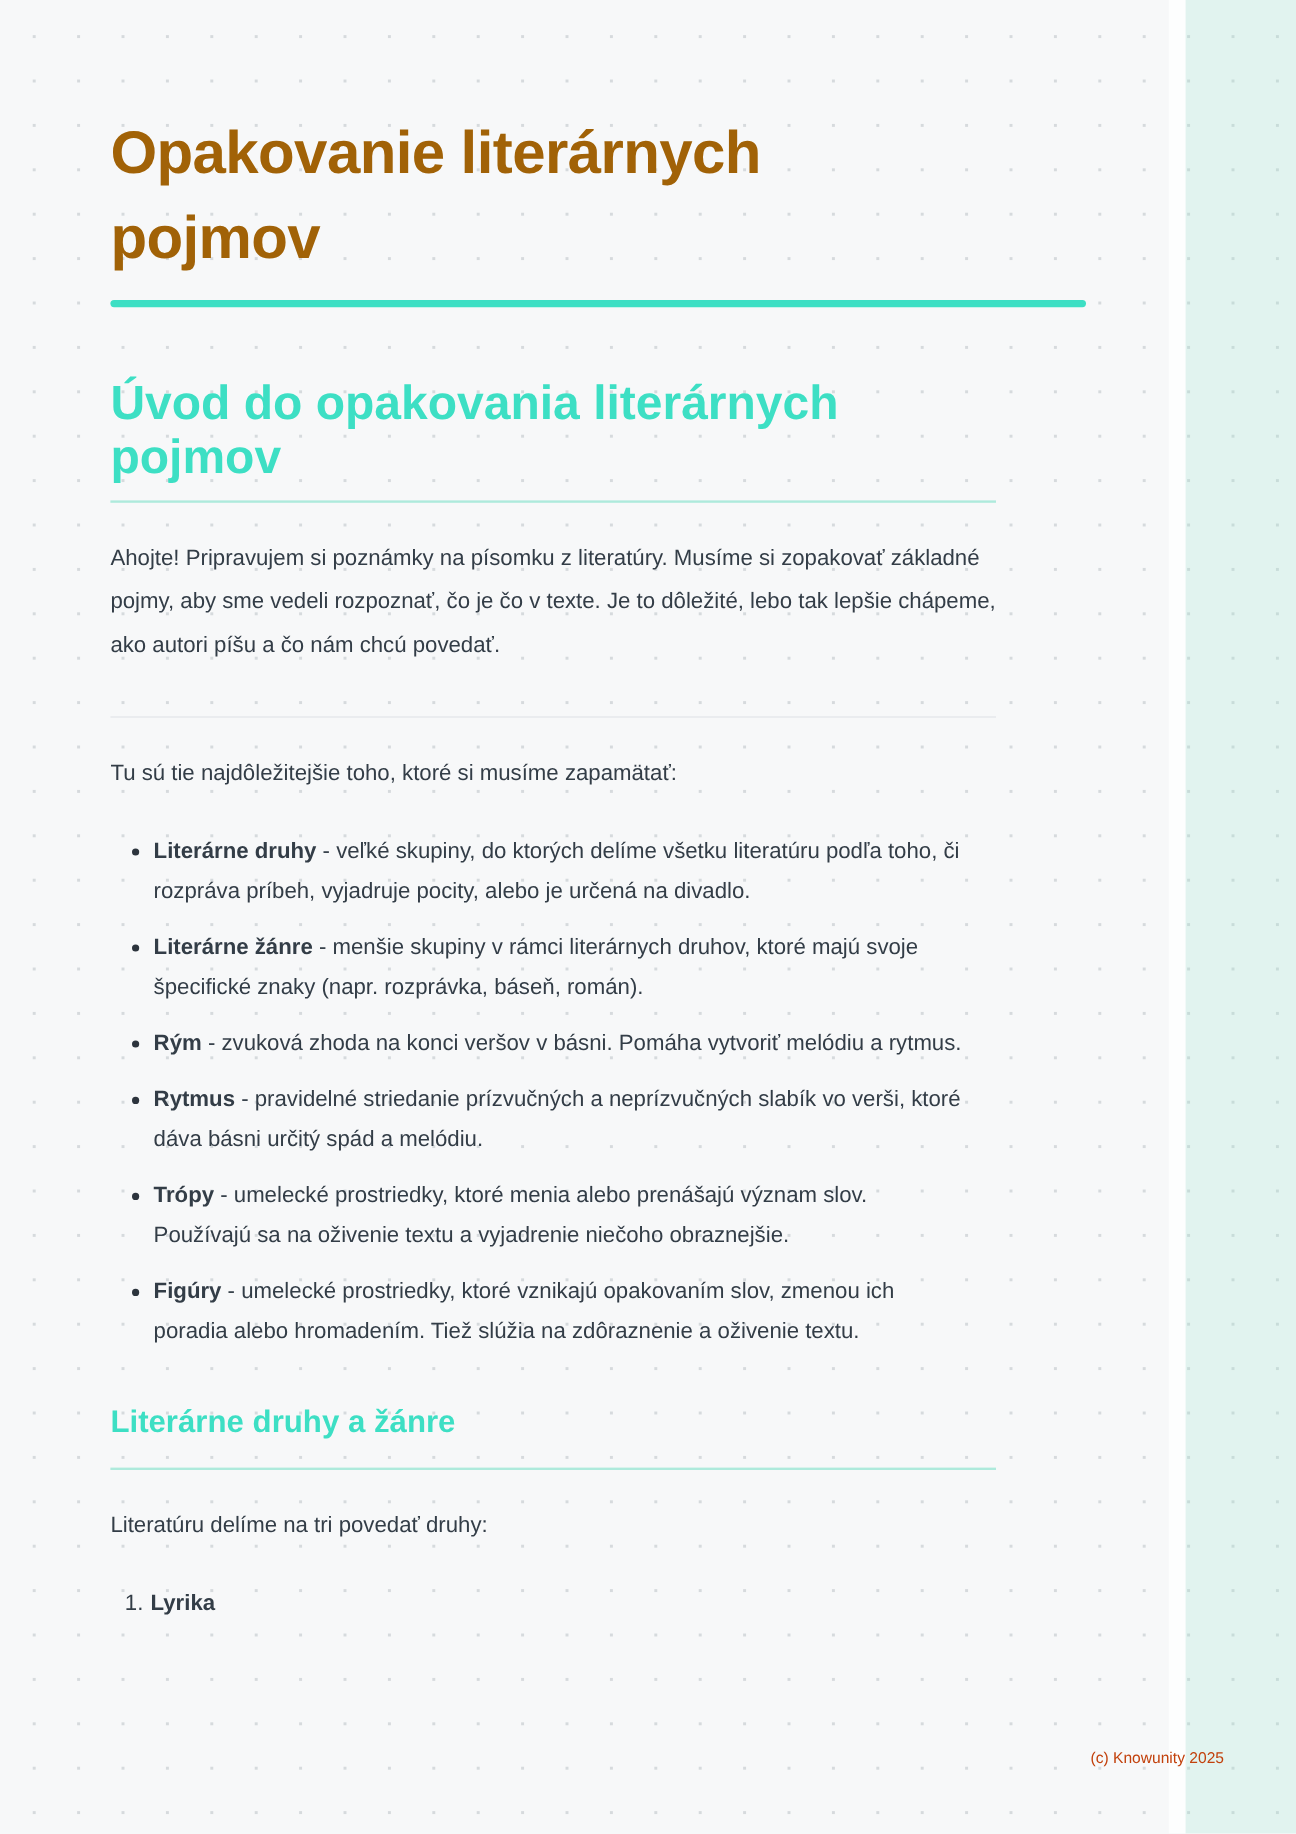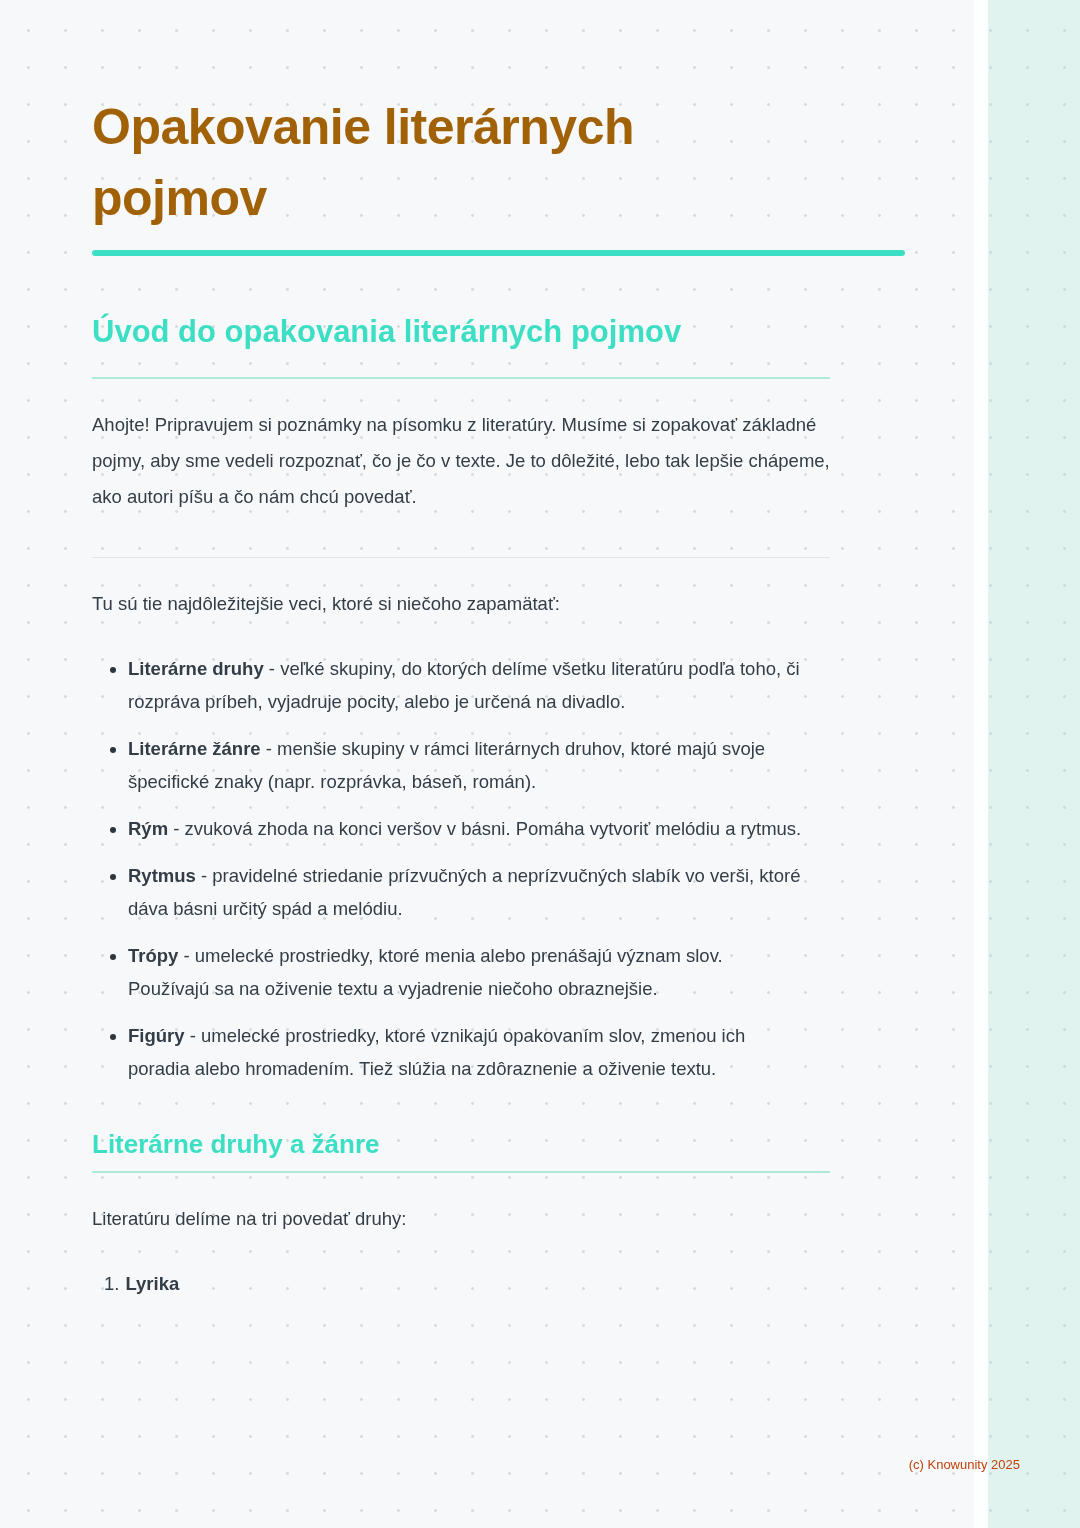--- a/index.html
+++ b/index.html
@@ -42,33 +42,33 @@
   }
   .title-rule {
     width: 813px; height: 6px;
     background: #3ddfc4;
     border-radius: 3px;
     margin-top: 16px;
   }
   h2.section-heading {
     margin: 58px 0 0 0;
     width: 738px;
-    font-size: 31px;
+    font-size: 40px;
     font-weight: 700;
     color: #3ddfc4;
-    padding-bottom: 27px;
+    padding-bottom: 13px;
     border-bottom: 2px solid #aeeadc;
   }
   h3.sub-heading {
     margin: 44px 0 0 0;
     width: 738px;
     font-size: 26px;
     font-weight: 700;
     color: #3ddfc4;
-    padding-bottom: 11px;
+    padding-bottom: 23px;
     border-bottom: 2px solid #aeeadc;
   }
   p.body-text {
     margin: 28px 0 0 0;
     max-width: 745px;
     font-size: 18.5px;
     line-height: 36px;
   }
   hr.soft-divider {
     border: none;
@@ -111,21 +111,21 @@
 <div class="content">
 
   <h1 class="page-title">Opakovanie literárnych pojmov</h1>
   <div class="title-rule"></div>
 
   <h2 class="section-heading">Úvod do opakovania literárnych pojmov</h2>
   <p class="body-text">Ahojte! Pripravujem si poznámky na písomku z literatúry. Musíme si zopakovať základné pojmy, aby sme vedeli rozpoznať, čo je čo v texte. Je to dôležité, lebo tak lepšie chápeme, ako autori píšu a čo nám chcú povedať.</p>
 
   <hr class="soft-divider">
 
-  <p class="body-text">Tu sú tie najdôležitejšie veci, ktoré si niečoho zapamätať:</p>
+  <p class="body-text">Tu sú tie najdôležitejšie toho, ktoré si musíme zapamätať:</p>
 
   <ul class="term-list">
     <li>
       <span class="term">Literárne druhy</span>
       <span>- veľké skupiny, do ktorých delíme všetku literatúru podľa toho, či rozpráva príbeh, vyjadruje pocity, alebo je určená na divadlo.</span>
     </li>
     <li>
       <span class="term">Literárne žánre</span>
       <span>- menšie skupiny v rámci literárnych druhov, ktoré majú svoje špecifické znaky (napr. rozprávka, báseň, román).</span>
     </li>

